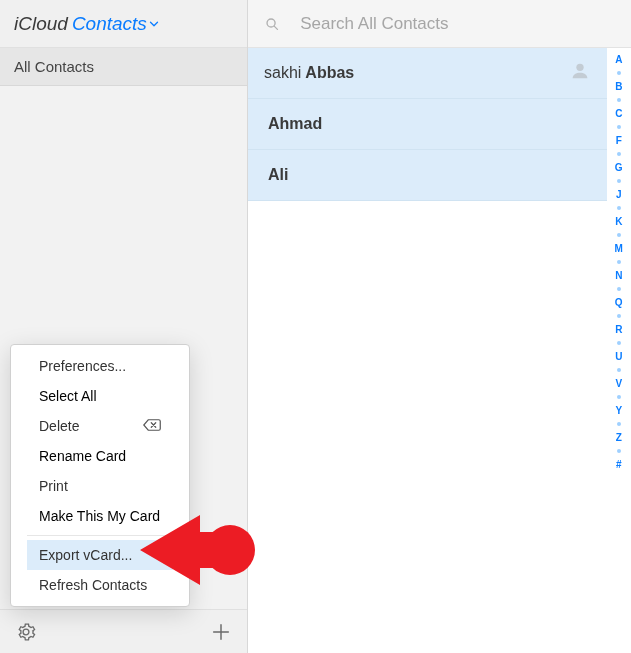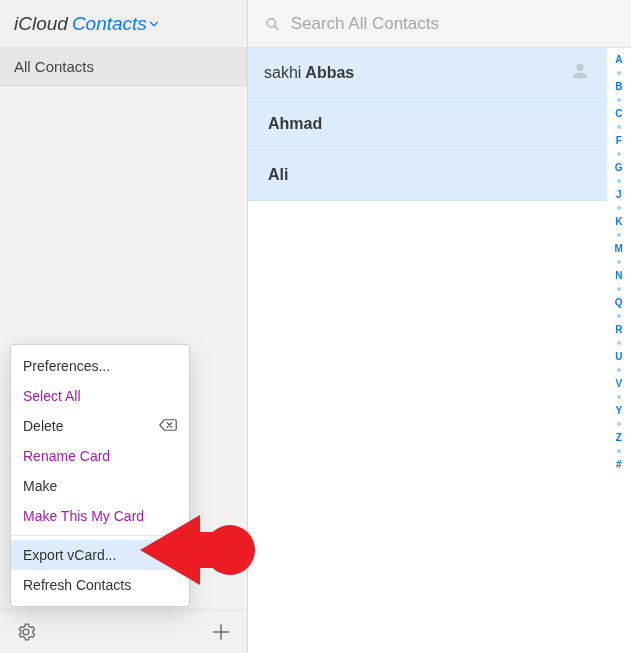--- a/index.html
+++ b/index.html
@@ -9,36 +9,36 @@
   .sb-header { height: 48px; display: flex; align-items: center; padding: 0 14px; background: #f0f0f0; border-bottom: 1px solid #e0e0e0; font-size: 19px; gap: 4px; font-style: italic; }
   .sb-header .brand { color: #3b3b3b; font-weight: 400; }
   .sb-header .app-name { color: #0a7cff; font-weight: 400; display: flex; align-items: center; gap: 0; }
   .chev { width: 14px; height: 14px; }
   .groups { flex: 0 0 auto; }
   .group-item { height: 38px; display: flex; align-items: center; padding: 0 14px; background: #e6e6e6; border-bottom: 1px solid #d8d8d8; font-size: 15px; color: #444; }
   .sb-fill { flex: 1; background: #f2f2f2; }
   .sb-footer { height: 44px; display: flex; align-items: center; justify-content: space-between; padding: 0 14px; background: #f0f0f0; border-top: 1px solid #e0e0e0; }
   .icon-btn { width: 24px; height: 24px; display: flex; align-items: center; justify-content: center; cursor: pointer; color: #6a6a6a; }
   .main { flex: 1; display: flex; flex-direction: column; position: relative; background: #fff; }
-  .search-bar { height: 48px; display: flex; align-items: center; padding: 0 16px; background: #f5f5f5; border-bottom: 1px solid #e3e3e3; gap: 10px; }
+  .search-bar { height: 48px; display: flex; align-items: center; padding: 0 16px; background: #f5f5f5; border-bottom: 1px solid #e3e3e3; gap: 20px; }
   .search-bar input { border: none; background: transparent; font-size: 17px; color: #8a8a8a; outline: none; width: 100%; }
   .search-bar input::placeholder { color: #a6a6a6; }
   .list-wrap { flex: 1; display: flex; position: relative; }
   .contacts { flex: 1; overflow: hidden; }
   .contact-row { height: 51px; display: flex; align-items: center; padding: 0 16px; border-bottom: 1px solid #d0e3f2; background: #dcecfa; font-size: 16px; color: #3a3a3a; }
   .contact-row .last { font-weight: 600; margin-left: 4px; }
   .contact-row .avatar { margin-left: auto; color: #b8c2cc; }
   .index { width: 24px; display: flex; flex-direction: column; align-items: center; padding-top: 6px; gap: 6px; font-size: 10px; letter-spacing: .5px; }
   .index .letter { color: #0a7cff; font-weight: 600; }
   .index .dot { width: 4px; height: 4px; border-radius: 50%; background: #9fd0ff; }
   .index .hash { color: #0a7cff; font-weight: 600; }
   
-  .menu { position: absolute; left: 10px; bottom: 46px; width: 180px; background: #fff; border: 1px solid #d0d0d0; border-radius: 4px; box-shadow: 0 6px 24px rgba(0,0,0,.15); padding: 6px 0; z-index: 20; }
+  .menu { position: absolute; left: 10px; bottom: 46px; width: 180px; background: #fff; border: 1px solid #d0d0d0; border-radius: 4px; box-shadow: 0 6px 24px rgba(0,0,0,.15); padding: 6px 16px; z-index: 20; }
   .menu-item { height: 30px; display: flex; align-items: center; padding: 0 12px; font-size: 14px; color: #333; cursor: pointer; justify-content: space-between; }
-  .menu-item.disabled { color: #a21caf; cursor: default; }
+  .menu-item.disabled { color: #000000; cursor: default; }
   .menu-item.selected { background: #dcecfa; }
   .menu .sep { height: 1px; background: #e6e6e6; margin: 4px 0; }
   
   .arrow { position: absolute; left: 140px; top: 510px; z-index: 30; pointer-events: none; }
 </style>
 </head>
 <body>
 
 <div class="app">
   <div class="sidebar">
@@ -145,21 +145,21 @@
         <span>Delete</span>
         <span><svg width="18" height="14" viewBox="0 0 24 18">
             <path d="M7 2h14a2 2 0 0 1 2 2v10a2 2 0 0 1-2 2H7l-6-7 6-7z" fill="none" stroke="#555" stroke-width="1.6"></path>
             <path d="M11 6l6 6M17 6l-6 6" stroke="#555" stroke-width="1.6" stroke-linecap="round"></path>
           </svg></span>
       </div>
       <div class="menu-item disabled">
         <span>Rename Card</span>
       </div>
       <div class="menu-item">
-        <span>Make</span>
+        <span>Print</span>
       </div>
       <div class="menu-item disabled">
         <span>Make This My Card</span>
       </div>
       <div class="sep"></div>
       <div class="menu-item selected">
         <span>Export vCard...</span>
       </div>
       <div class="menu-item">
         <span>Refresh Contacts</span>

